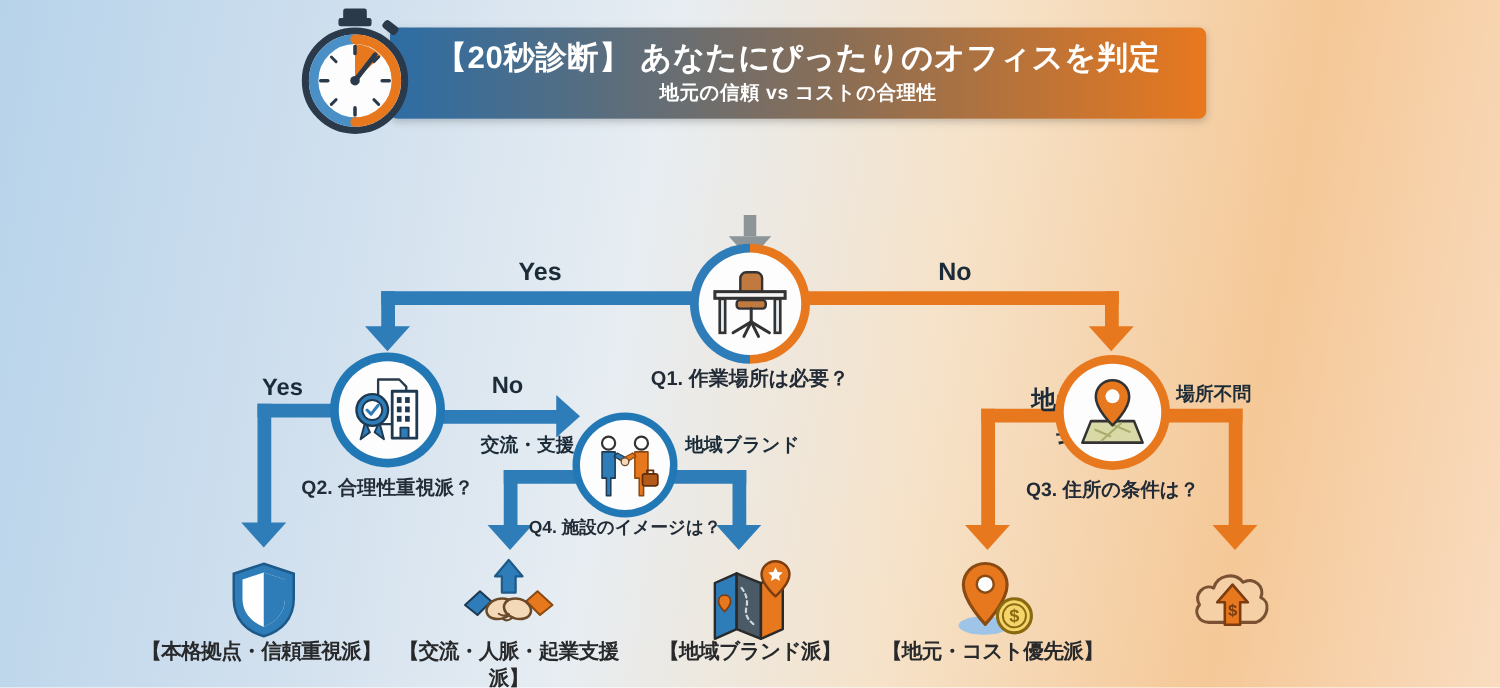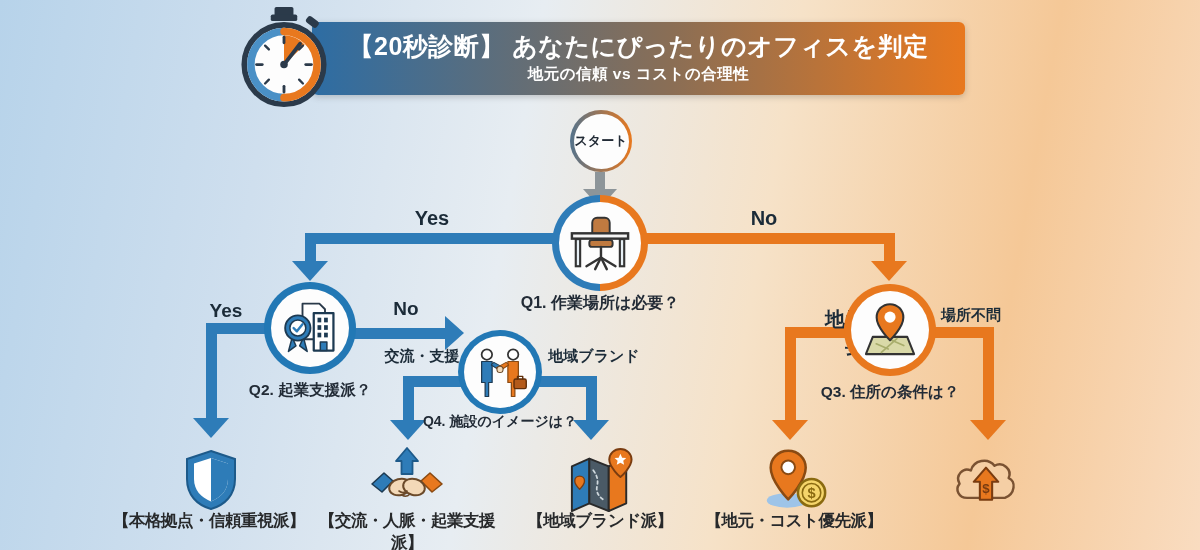--- a/index.html
+++ b/index.html
@@ -62,23 +62,20 @@
       <line x1="50" y1="63" x2="67" y2="41" stroke="#2b3a4a" stroke-width="4"></line>
       <circle cx="50" cy="63" r="4" fill="#2b3a4a"></circle>
     </g>
   </svg>
 
   <div class="banner">
     <div class="title">【20秒診断】 あなたにぴったりのオフィスを判定</div>
     <div class="subtitle">地元の信頼 vs コストの合理性</div>
   </div>
 
-  <div class="start-node">
-    <div class="start-inner">スタート</div>
-  </div>
   <div class="bar bg-gray" style="left:595px;top:172px;width:10px;height:17px;"></div>
   <div class="tri tri-down-gray" style="left:583px;top:189px;"></div>
 
   <div class="branch-label" style="left:400px;top:207px;width:64px;font-size:20px;">Yes</div>
   <div class="bar bg-blue" style="left:305px;top:233px;width:255px;height:11px;"></div>
   <div class="bar bg-blue" style="left:305px;top:233px;width:11px;height:30px;"></div>
   <div class="tri tri-down-blue" style="left:292px;top:261px;"></div>
 
   <div class="branch-label" style="left:732px;top:207px;width:64px;font-size:20px;">No</div>
   <div class="bar bg-orange" style="left:640px;top:233px;width:255px;height:11px;"></div>
@@ -131,21 +128,21 @@
           <rect x="43" y="47" width="7" height="9" fill="#2e7cb8" stroke="#1d3a52" stroke-width="1.6"></rect>
           <path d="M13,42 L9,57 L17,51 Z" fill="#2e7cb8" stroke="#1d3a52" stroke-width="1.6"></path>
           <path d="M25,42 L29,57 L21,51 Z" fill="#2e7cb8" stroke="#1d3a52" stroke-width="1.6"></path>
           <circle cx="19" cy="32" r="13.5" fill="#2e7cb8" stroke="#1d3a52" stroke-width="2"></circle>
           <circle cx="19" cy="32" r="8.5" fill="#ffffff" stroke="#1d3a52" stroke-width="1.6"></circle>
           <path d="M14.5,32 L18,35.5 L24,28" fill="none" stroke="#2e7cb8" stroke-width="2.6"></path>
         </g>
       </svg>
     </div>
   </div>
-  <div class="q-label" style="left:230px;top:380px;width:160px;font-size:15.5px;">Q2. 起業支援派？</div>
+  <div class="q-label" style="left:230px;top:380px;width:160px;font-size:15.5px;">Q2. 合理性重視派？</div>
 
   <div class="branch-label" style="left:376px;top:347px;width:92px;font-size:15px;">交流・支援</div>
   <div class="branch-label" style="left:544px;top:347px;width:100px;font-size:15px;">地域ブランド</div>
   <div class="bar bg-blue" style="left:403px;top:376px;width:62px;height:11px;"></div>
   <div class="bar bg-blue" style="left:403px;top:376px;width:11px;height:46px;"></div>
   <div class="tri tri-down-blue" style="left:390px;top:420px;"></div>
   <div class="bar bg-blue" style="left:535px;top:376px;width:62px;height:11px;"></div>
   <div class="bar bg-blue" style="left:586px;top:376px;width:11px;height:46px;"></div>
   <div class="tri tri-down-blue" style="left:573px;top:420px;"></div>
 

